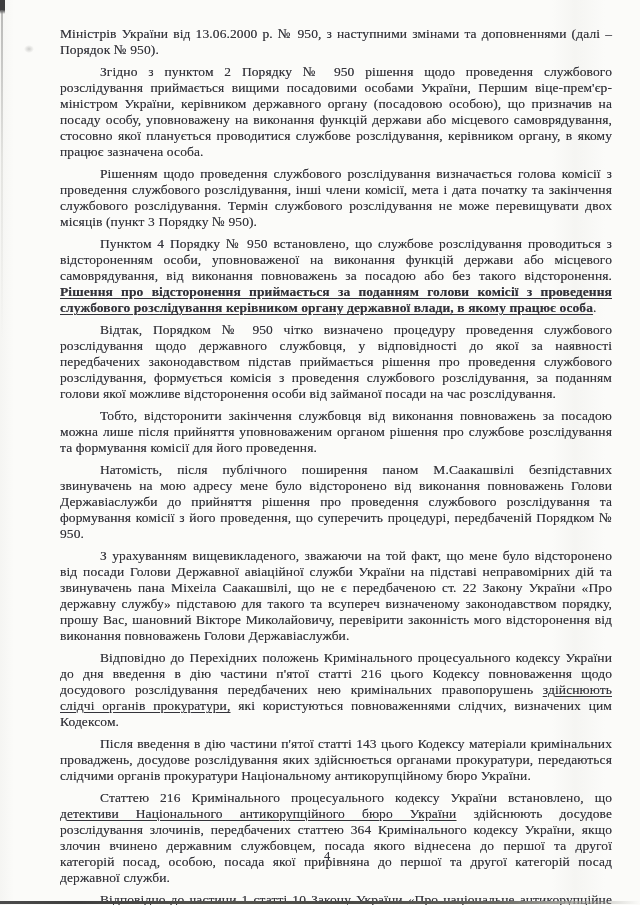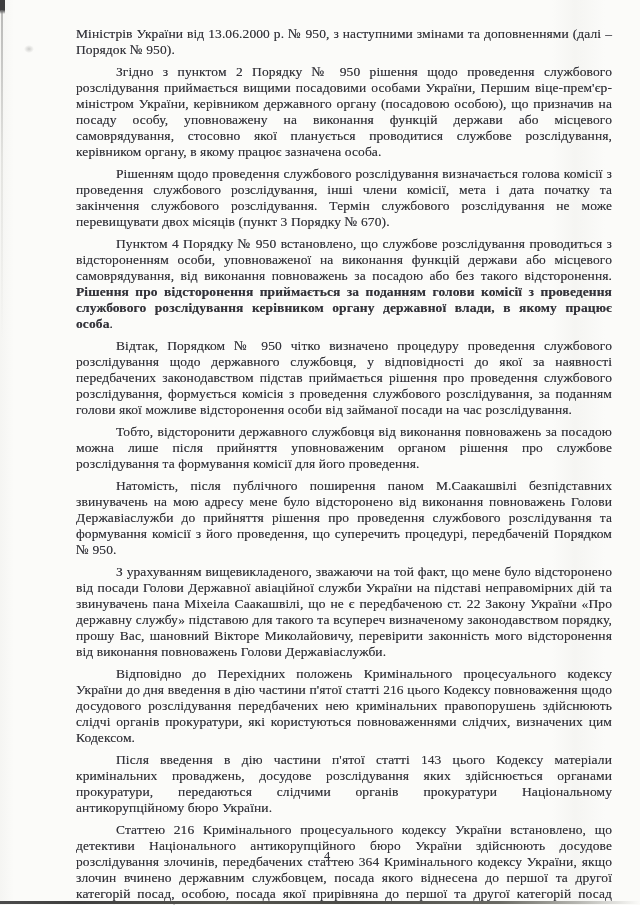--- a/index.html
+++ b/index.html
@@ -18,31 +18,31 @@
     position: absolute;
     inset: 0;
   }
   .doc-body {
     position: absolute;
     left: 60px;
     top: 26px;
     width: 552px;
   }
   p.para {
-    margin: 0 0 6px 16px;
+    margin: 0 0 6px 0;
     text-align: justify;
     font-size: 13.5px;
     line-height: 16px;
     color: var(--ink, #33333a);
     text-shadow: 0 0 0.6px rgba(45,45,52,0.55);
     letter-spacing: 0.1px;
   }
   p.para.indent { text-indent: 40px; }
   .b { font-weight: bold; }
-  .u { text-decoration-thickness: 1px; text-underline-offset: 2px; }
+  .u { text-decoration: underline; text-decoration-thickness: 1px; text-underline-offset: 2px; }
   .page-number {
     position: absolute;
     left: 0;
     top: 849px;
     width: 654px;
     text-align: center;
     font-size: 12.5px;
     color: var(--ink, #33333a);
     text-shadow: 0 0 0.6px rgba(45,45,52,0.5);
   }
@@ -78,24 +78,24 @@
 <body>
 
 <div class="page">
   <div class="artifact corner"></div>
   <div class="artifact left-edge"></div>
   <div class="artifact smudge"></div>
 
   <div class="doc-body">
       <p class="para"><span>Міністрів України від 13.06.2000 р. № 950, з наступними змінами та доповненнями (далі – Порядок № 950).</span></p>
       <p class="para indent"><span>Згідно з пунктом 2 Порядку № 950 рішення щодо проведення службового розслідування приймається вищими посадовими особами України, Першим віце-прем'єр-міністром України, керівником державного органу (посадовою особою), що призначив на посаду особу, уповноважену на виконання функцій держави або місцевого самоврядування, стосовно якої планується проводитися службове розслідування, керівником органу, в якому працює зазначена особа.</span></p>
-      <p class="para indent"><span>Рішенням щодо проведення службового розслідування визначається голова комісії з проведення службового розслідування, інші члени комісії, мета і дата початку та закінчення службового розслідування. Термін службового розслідування не може перевищувати двох місяців (пункт 3 Порядку № 670).</span></p>
+      <p class="para indent"><span>Рішенням щодо проведення службового розслідування визначається голова комісії з проведення службового розслідування, інші члени комісії, мета і дата початку та закінчення службового розслідування. Термін службового розслідування не може перевищувати двох місяців (пункт 3 Порядку № 950).</span></p>
       <p class="para indent"><span>Пунктом 4 Порядку № 950 встановлено, що службове розслідування проводиться з відстороненням особи, уповноваженої на виконання функцій держави або місцевого самоврядування, від виконання повноважень за посадою або без такого відсторонення. </span><span class="b u">Рішення про відсторонення приймається за поданням голови комісії з проведення службового розслідування керівником органу державної влади, в якому працює особа</span><span>.</span></p>
       <p class="para indent"><span>Відтак, Порядком № 950 чітко визначено процедуру проведення службового розслідування щодо державного службовця, у відповідності до якої за наявності передбачених законодавством підстав приймається рішення про проведення службового розслідування, формується комісія з проведення службового розслідування, за поданням голови якої можливе відсторонення особи від займаної посади на час розслідування.</span></p>
-      <p class="para indent"><span>Тобто, відсторонити державного службовця від виконання повноважень за посадою можна лише після прийняття уповноваженим органом рішення про службове розслідування та формування комісії для його проведення.</span></p>
+      <p class="para indent"><span>Тобто, відсторонити закінчення службовця від виконання повноважень за посадою можна лише після прийняття уповноваженим органом рішення про службове розслідування та формування комісії для його проведення.</span></p>
       <p class="para indent"><span>Натомість, після публічного поширення паном М.Саакашвілі безпідставних звинувачень на мою адресу мене було відсторонено від виконання повноважень Голови Державіаслужби до прийняття рішення про проведення службового розслідування та формування комісії з його проведення, що суперечить процедурі, передбаченій Порядком № 950.</span></p>
       <p class="para indent"><span>З урахуванням вищевикладеного, зважаючи на той факт, що мене було відсторонено від посади Голови Державної авіаційної служби України на підставі неправомірних дій та звинувачень пана Міхеіла Саакашвілі, що не є передбаченою ст. 22 Закону України «Про державну службу» підставою для такого та всупереч визначеному законодавством порядку, прошу Вас, шановний Вікторе Миколайовичу, перевірити законність мого відсторонення від виконання повноважень Голови Державіаслужби.</span></p>
       <p class="para indent"><span>Відповідно до Перехідних положень Кримінального процесуального кодексу України до дня введення в дію частини п'ятої статті 216 цього Кодексу повноваження щодо досудового розслідування передбачених нею кримінальних правопорушень </span><span class="u">здійснюють слідчі органів прокуратури,</span><span> які користуються повноваженнями слідчих, визначених цим Кодексом.</span></p>
       <p class="para indent"><span>Після введення в дію частини п'ятої статті 143 цього Кодексу матеріали кримінальних проваджень, досудове розслідування яких здійснюється органами прокуратури, передаються слідчими органів прокуратури Національному антикорупційному бюро України.</span></p>
       <p class="para indent"><span>Статтею 216 Кримінального процесуального кодексу України встановлено, що </span><span class="u">детективи Національного антикорупційного бюро України</span><span> здійснюють досудове розслідування злочинів, передбачених статтею 364 Кримінального кодексу України, якщо злочин вчинено державним службовцем, посада якого віднесена до першої та другої категорій посад, особою, посада якої прирівняна до першої та другої категорій посад державної служби.</span></p>
       <p class="para indent"><span>Відповідно до частини 1 статті 10 Закону України «Про національне антикорупційне бюро» встановлено, що оперативно-розшукову діяльність та досудове розслідування у</span></p>
     </div>
 
   <div class="page-number">4</div>
   <div class="artifact bottom-line"></div>

